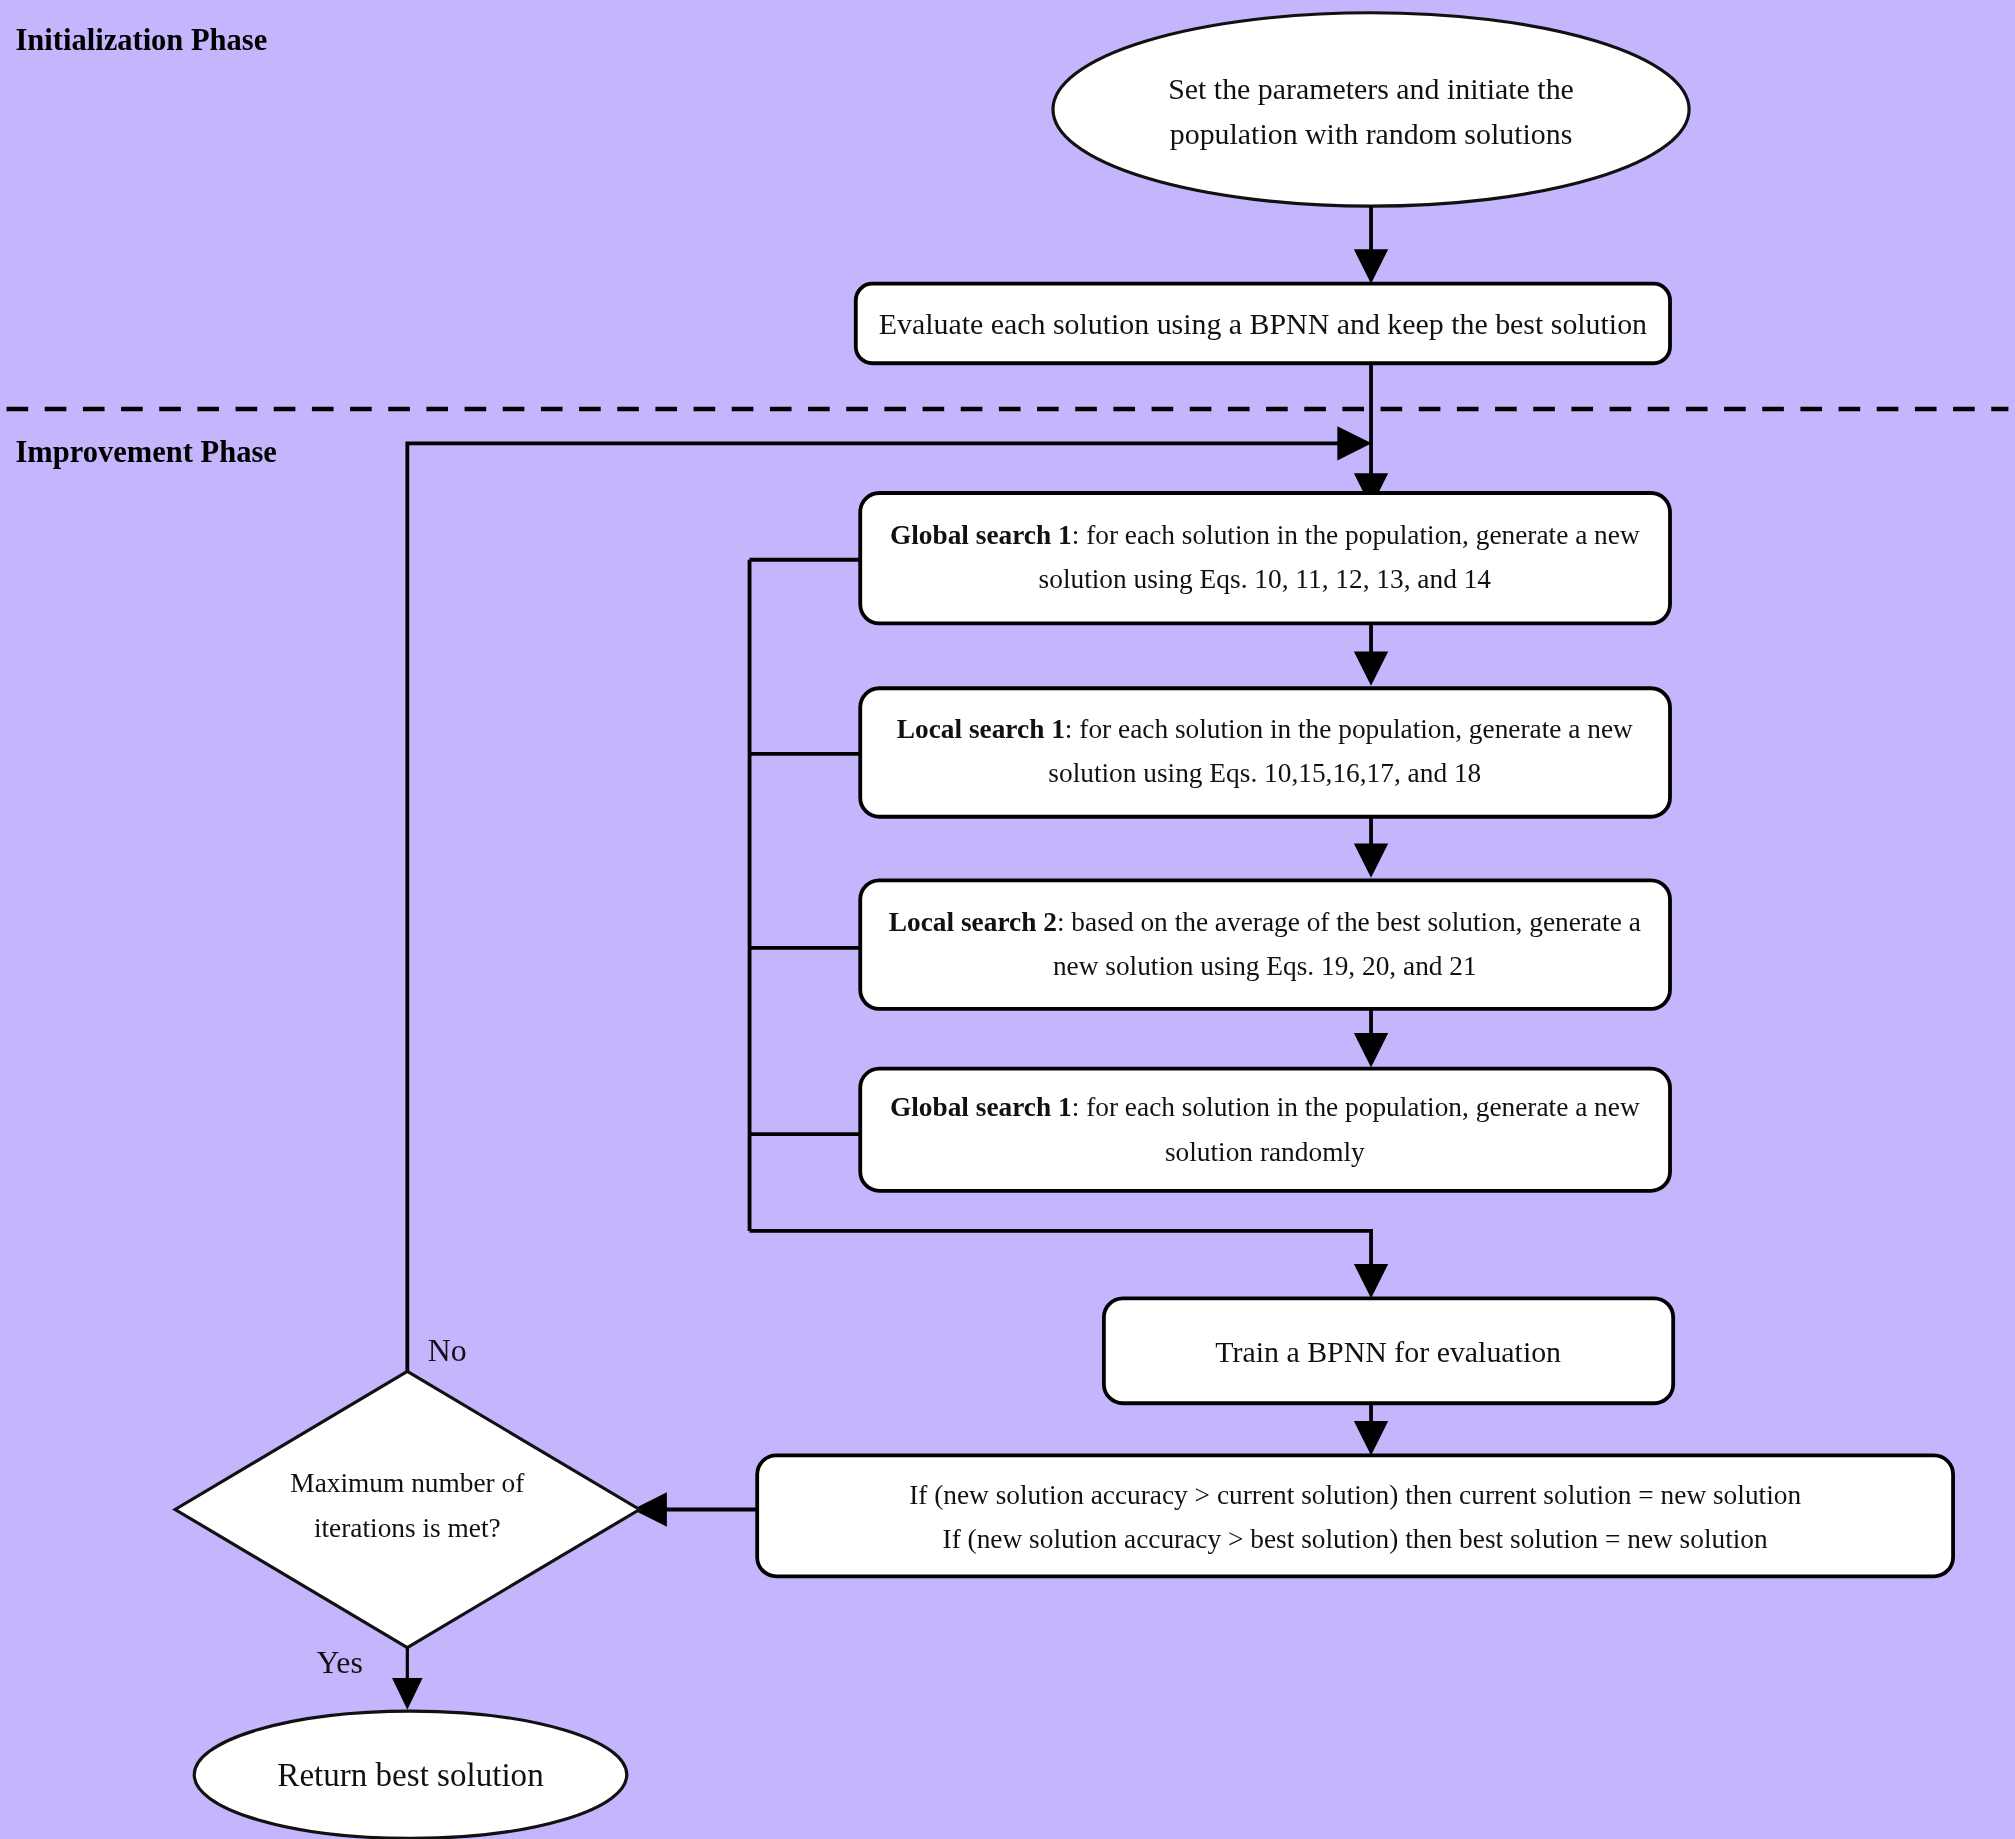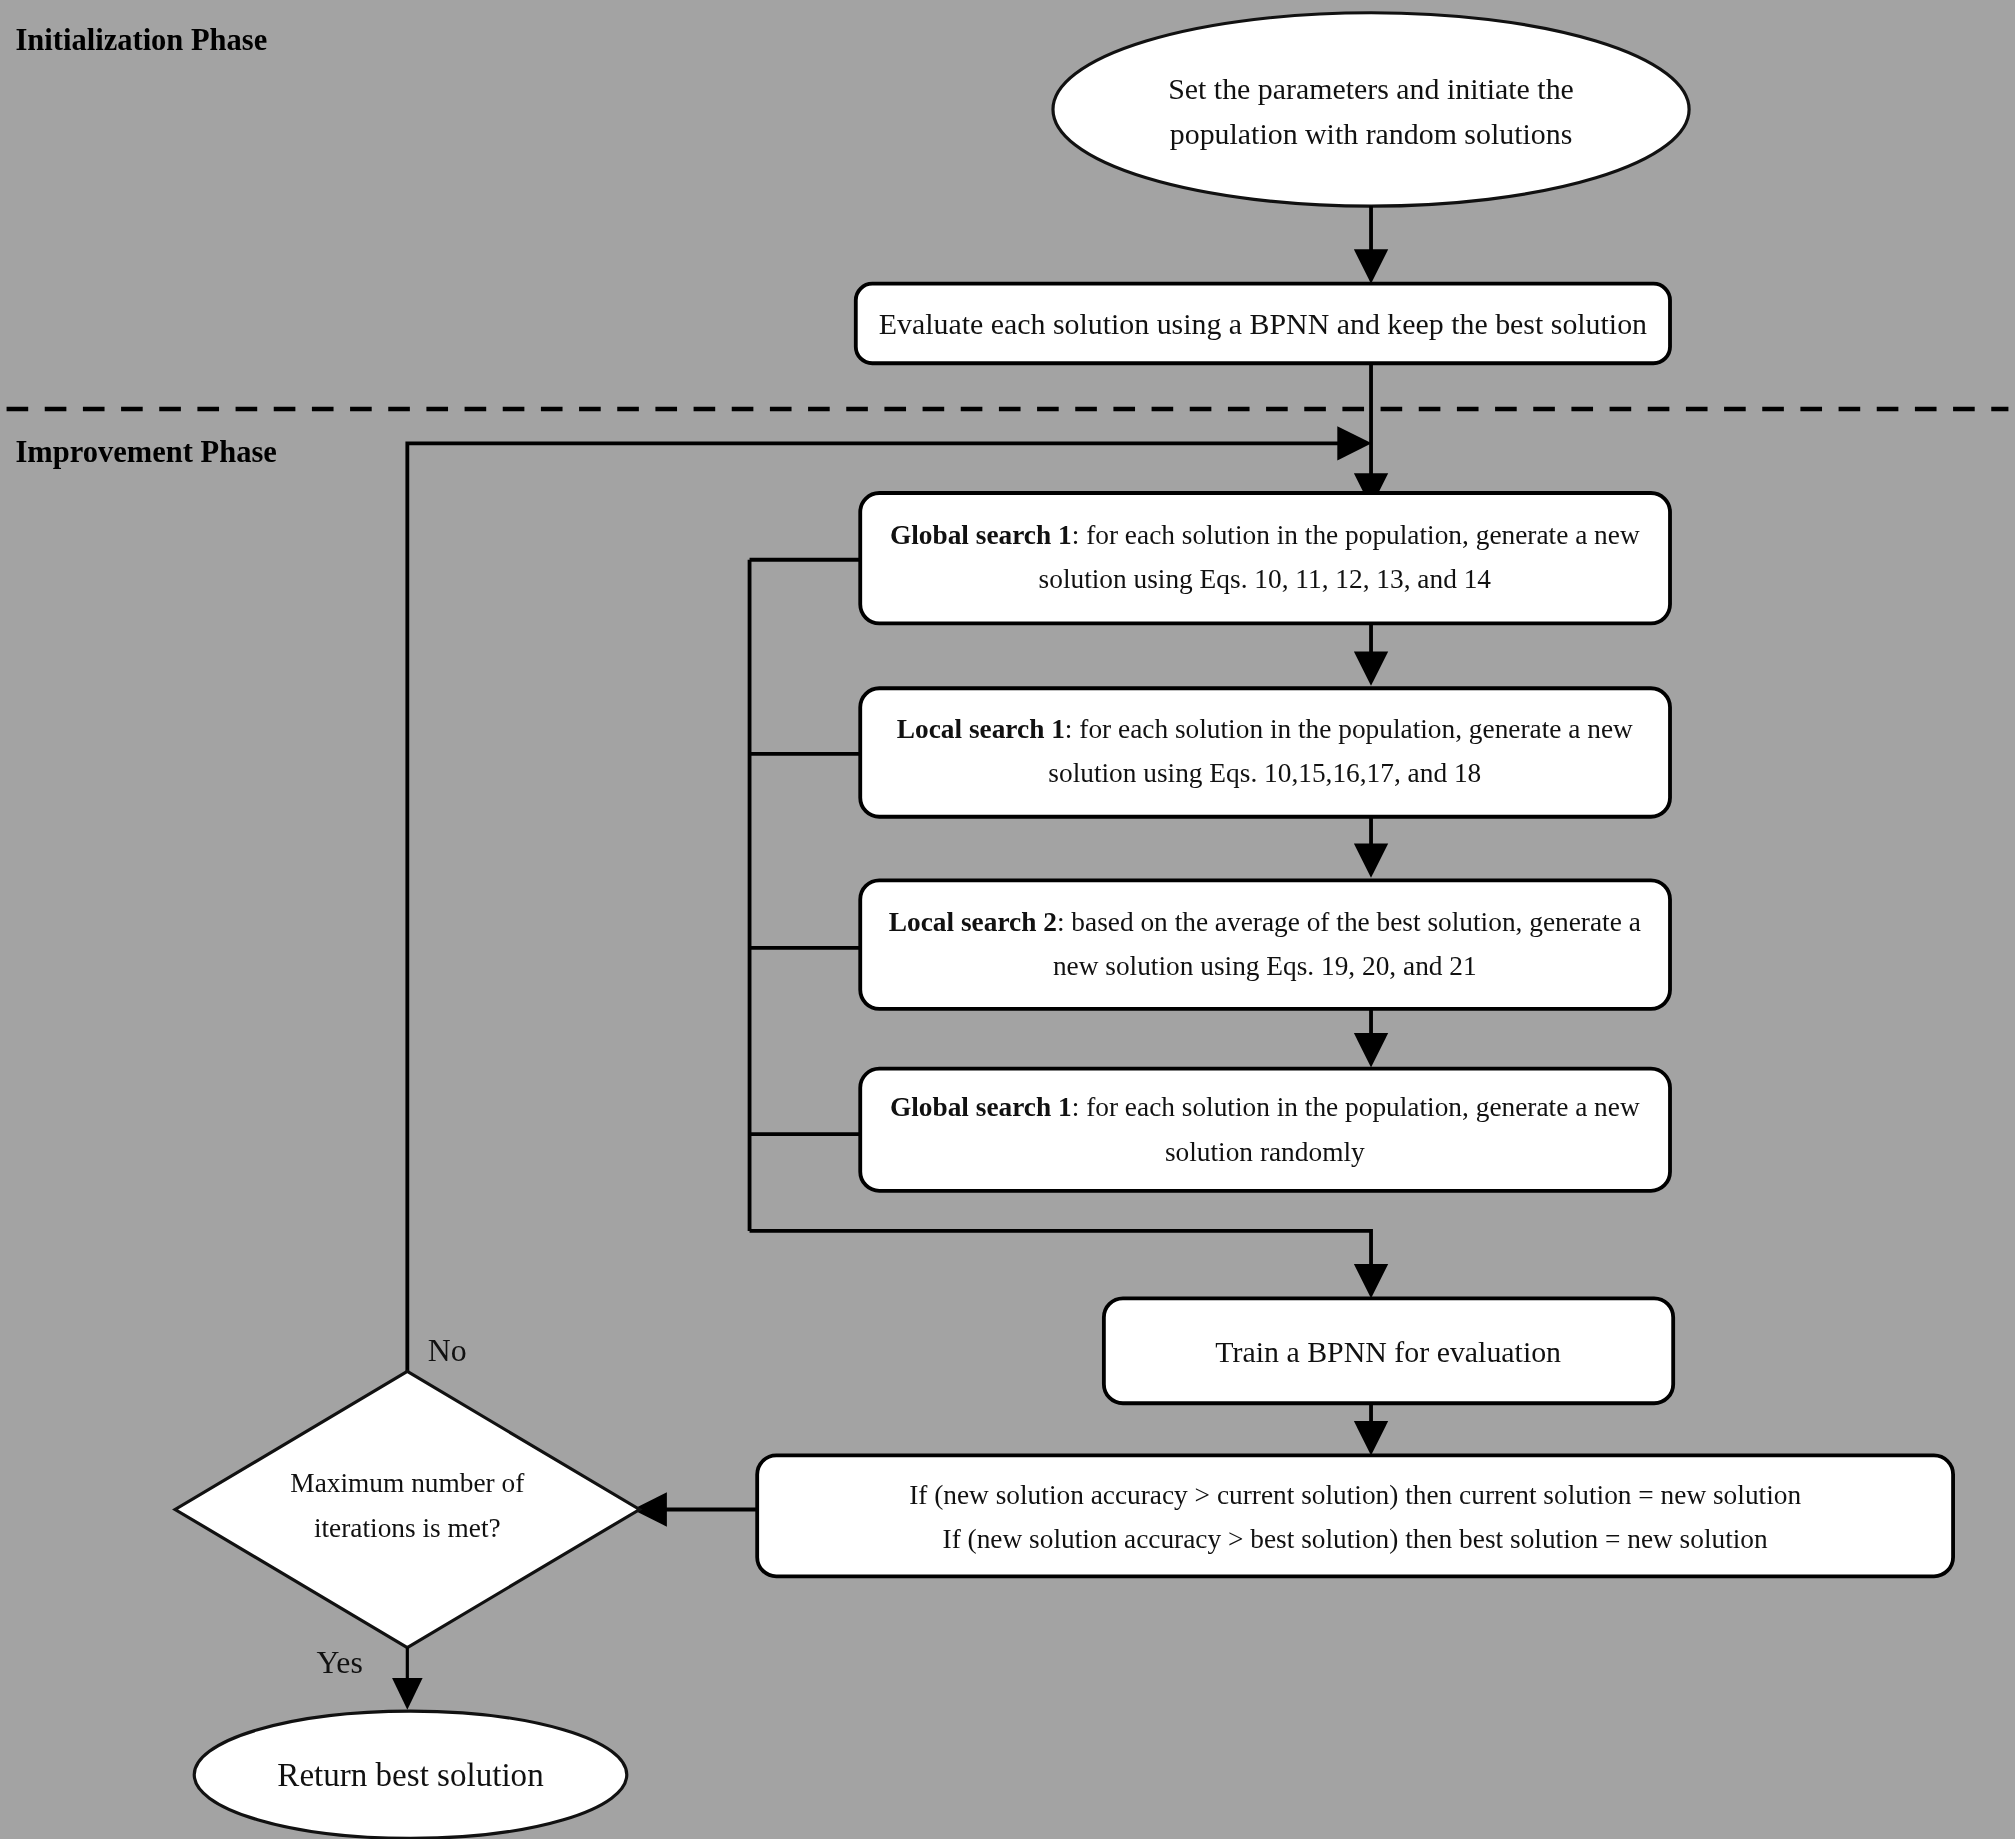--- a/index.html
+++ b/index.html
@@ -4,21 +4,21 @@
 <style>
   html, body {
     margin: 0;
     padding: 0;
     background: #ffffff;
   }
   #page {
     position: relative;
     width: 2015px;
     height: 1839px;
-    background: #a3a3a3;
+    background: #c4b5fd;
     font-family: "Liberation Serif", "DejaVu Serif", serif;
     overflow: hidden;
   }
   #flow {
     position: absolute;
     inset: 0;
     width: 2015px;
     height: 1839px;
     display: block;
   }

